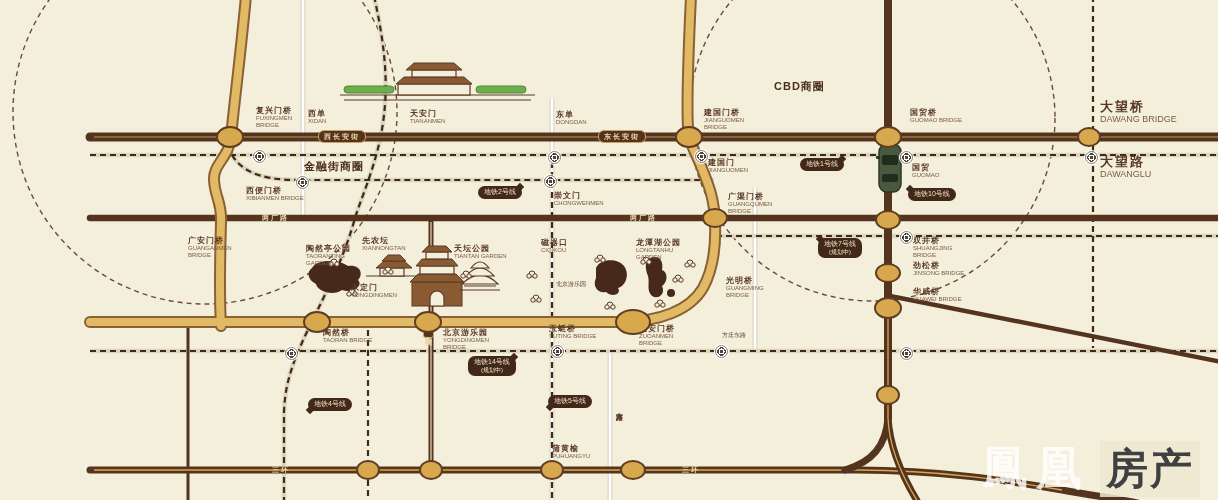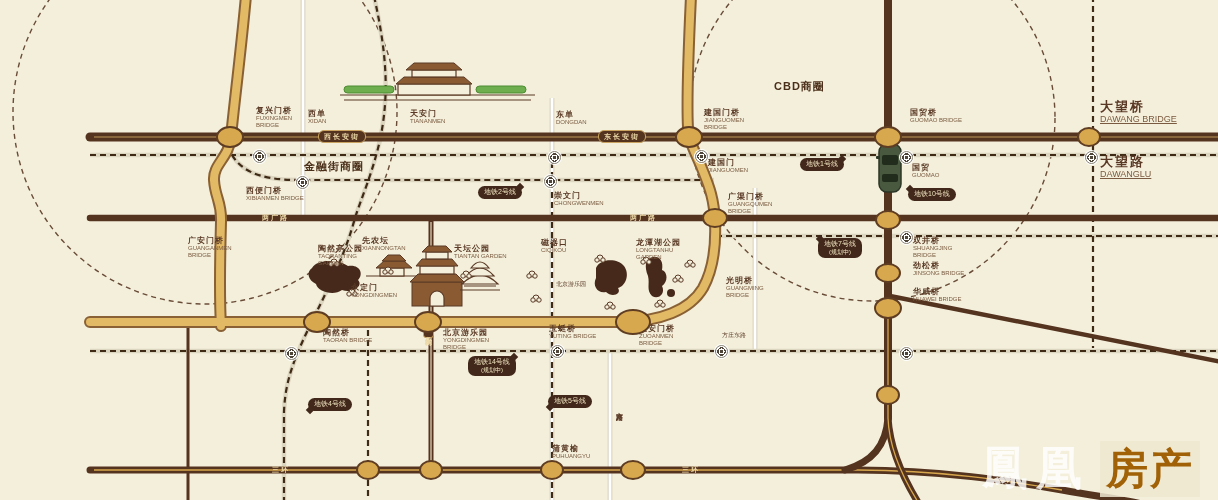--- a/index.html
+++ b/index.html
@@ -10,21 +10,21 @@
   html,body{margin:0;padding:0;}
   body{font-family:"Liberation Sans",sans-serif;}
   #map{position:relative;width:1218px;height:500px;background:var(--c-bg);overflow:hidden;}
   #roads{position:absolute;left:0;top:0;}
   #labels{position:absolute;left:0;top:0;width:100%;height:100%;}
 
   .lbl{position:absolute;color:var(--c-label);line-height:1.15;white-space:nowrap;}
   .lbl .zh{font-size:8px;font-weight:bold;letter-spacing:1px;}
   .lbl .en{font-size:6px;color:#7a5a40;white-space:normal;max-width:58px;line-height:1.1;}
   .lbl.big .zh{font-size:13px;letter-spacing:2px;}
-  .lbl.big .en{font-size:9px;max-width:none;text-decoration:underline;}
+  .lbl.big .en{font-size:9px;max-width:none;}
   .lbl.area{font-size:11px;font-weight:bold;letter-spacing:1px;color:#4a2f1a;text-align:center;}
 
   .road-name{position:absolute;color:var(--c-cream);font-size:7px;font-weight:bold;letter-spacing:2px;white-space:nowrap;line-height:1;}
   .road-name.plate{border:1px solid #c9a35f;border-radius:6px;padding:2px 5px;background:var(--c-road_dark);}
   .road-name.v{writing-mode:vertical-rl;letter-spacing:1px;}
   .road-name.v.plate{padding:3px 1px;border-radius:3px;}
   .road-name.dark{color:#5a3a26;}
 
   .note{position:absolute;font-size:6px;color:#5a3a26;white-space:nowrap;}
 
@@ -44,21 +44,21 @@
 
   #logo{position:absolute;left:646px;top:366px;width:146px;text-align:center;z-index:5;}
   .logo-zh{font-family:"DejaVu Serif",serif;font-size:44px;font-weight:bold;color:#43301d;letter-spacing:10px;line-height:1.05;}
   .logo-en{font-size:8px;letter-spacing:3px;color:#43301d;display:flex;align-items:center;justify-content:center;gap:4px;margin-top:1px;}
   .seal{display:inline-block;width:13px;height:13px;border-radius:50%;border:1px solid #8a6134;
         background:radial-gradient(circle,#e8d5a0 0 1.5px,#b39250 1.5px 3px,#e8d5a0 3px 4.2px,#b39250 4.2px);}
 
   #watermark{position:absolute;left:982px;top:438px;display:flex;align-items:center;z-index:6;
              font-family:"DejaVu Serif",serif;font-weight:bold;}
   .wm1{font-size:46px;color:rgba(255,255,255,0.82);letter-spacing:8px;}
-  .wm2{font-size:42px;color:#a16207;background:rgba(238,231,208,0.85);padding:0 6px;margin-left:10px;letter-spacing:2px;}
+  .wm2{font-size:42px;color:#404040;background:rgba(238,231,208,0.85);padding:0 6px;margin-left:10px;letter-spacing:2px;}
 
   
   .bigdash{stroke:#5a3a26;stroke-width:1.4;stroke-dasharray:5 4;fill:none;opacity:.9;}
   .mc{stroke:#c9c1ab;stroke-width:4.5;fill:none;}
   .mf{stroke:#ffffff;stroke-width:3;fill:none;}
   .band{stroke:var(--c-band);stroke-width:4.5;fill:none;}
   .dash{stroke:var(--c-dash);stroke-width:2.2;stroke-dasharray:6 4;fill:none;}
   .rd{stroke:var(--c-road_dark);fill:none;stroke-linecap:round;}
   .cl{stroke:#caa45f;stroke-width:1;fill:none;opacity:.9;}
   .cly{stroke:#d8a84e;stroke-width:1.3;fill:none;}
@@ -300,21 +300,21 @@
         <div class="en">TAORAN BRIDGE</div>
       </div>
       <div class="lbl bridge" style="left: 443px; top: 328px;">
         <div class="zh">北京游乐园</div>
         <div class="en">YONGDINGMEN BRIDGE</div>
       </div>
       <div class="lbl bridge" style="left: 552px; top: 444px;">
         <div class="zh">蒲黄榆</div>
         <div class="en">PUHUANGYU</div>
       </div>
-      <div class="lbl park" style="left: 306px; top: 244px; margin-left: 12px;">
+      <div class="lbl park" style="left: 306px; top: 244px;">
         <div class="zh">陶然亭公园</div>
         <div class="en">TAORANTING GARDEN</div>
       </div>
       <div class="lbl park" style="left: 362px; top: 236px;">
         <div class="zh">先农坛</div>
         <div class="en">XIANNONGTAN</div>
       </div>
       <div class="lbl park" style="left: 454px; top: 244px;">
         <div class="zh">天坛公园</div>
         <div class="en">TIANTAN GARDEN</div>

